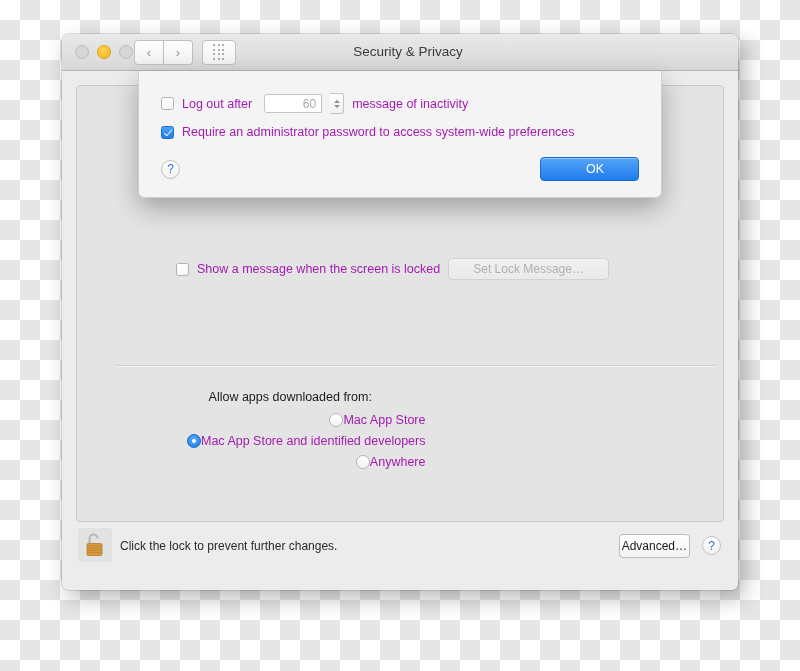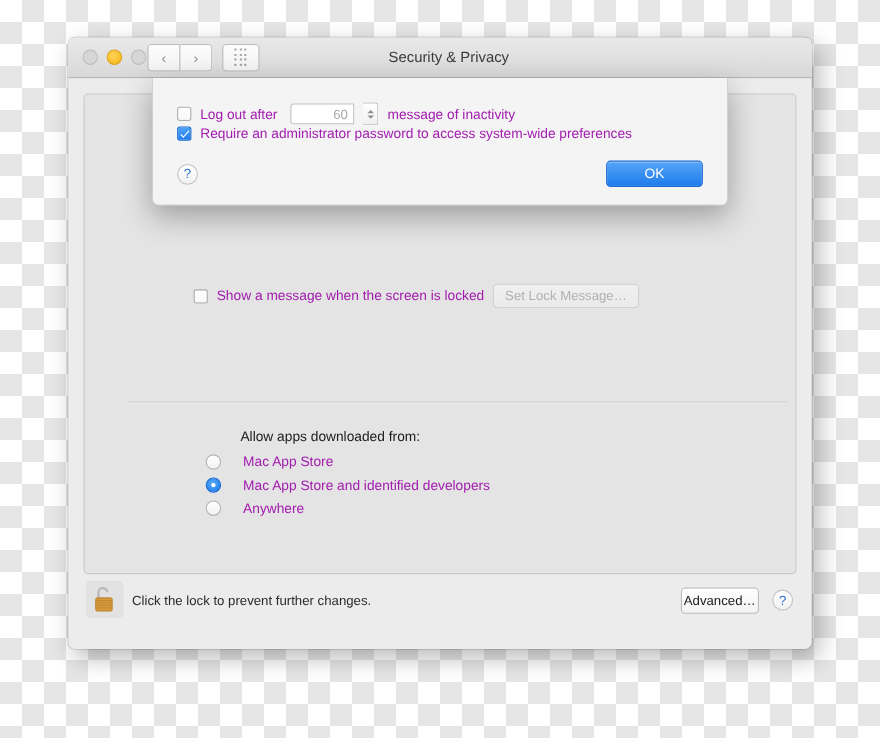--- a/index.html
+++ b/index.html
@@ -194,21 +194,21 @@
     white-space: nowrap;
   }
 
   .btn {
     font-family: "Liberation Sans", sans-serif;
     font-size: 12px;
     color: #1b1b1b;
     background: linear-gradient(to bottom, #ffffff, #f3f3f3);
     border: 1px solid #bcbcbc;
     border-radius: 4px;
-    padding: 3px 10px;
+    padding: 3px 24px;
     white-space: nowrap;
   }
   .btn.disabled {
     color: #b0b0b0;
     background: linear-gradient(to bottom, #f0f0f0, #eaeaea);
     border-color: #d2d2d2;
   }
 
   .separator {
     position: absolute;
@@ -227,23 +227,24 @@
   }
   .allow-title {
     font-size: 12.5px;
     color: #1b1b1b;
     margin-bottom: 9px;
     text-align: center;
   }
   .radio-row {
     display: flex;
     align-items: center;
-    gap: 20px;
+    gap: 0;
     margin-left: 32px;
     margin-bottom: 7px;
+    justify-content: flex-end;
   }
   .rb {
     width: 14px;
     height: 14px;
     border-radius: 50%;
     border: 1px solid #b4b4b4;
     background: linear-gradient(to bottom, #ffffff, #f2f2f2);
     box-sizing: border-box;
     flex: none;
     position: relative;
@@ -365,41 +366,42 @@
     border-left: 3px solid transparent;
     border-right: 3px solid transparent;
   }
   .stepper .up { border-bottom: 3.5px solid #8e8e8e; }
   .stepper .dn { border-top: 3.5px solid #8e8e8e; }
 
   .sheet-row2 {
     display: flex;
     align-items: center;
     gap: 8px;
-    margin-top: 0;
+    margin-top: 11px;
   }
   .sheet-footer {
     display: flex;
     align-items: center;
     justify-content: space-between;
     margin-top: 18px;
   }
   .ok-btn {
     width: 86px;
     height: 22px;
     border-radius: 4px;
     background: linear-gradient(to bottom, #55a6f8, #1f7aec);
     border: 1px solid #1b6ad2;
     color: #ffffff;
     font-size: 12.5px;
     font-family: "Liberation Sans", sans-serif;
     display: flex;
     align-items: center;
     justify-content: center;
     box-shadow: inset 0 1px 0 rgba(255,255,255,0.35);
+    padding-left: 11px;
   }
 </style>
 </head>
 <body>
 
 <div id="checkerboard"></div>
 
 <div id="window">
 
   <div class="titlebar">

